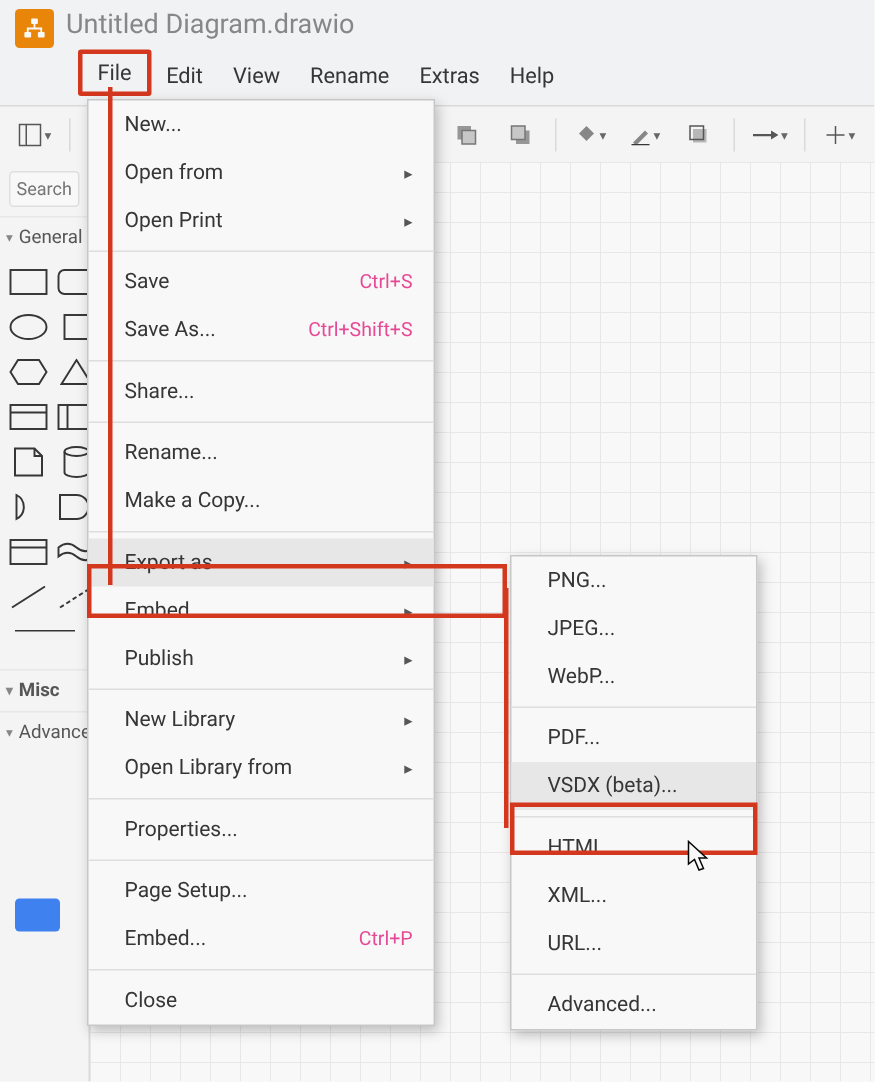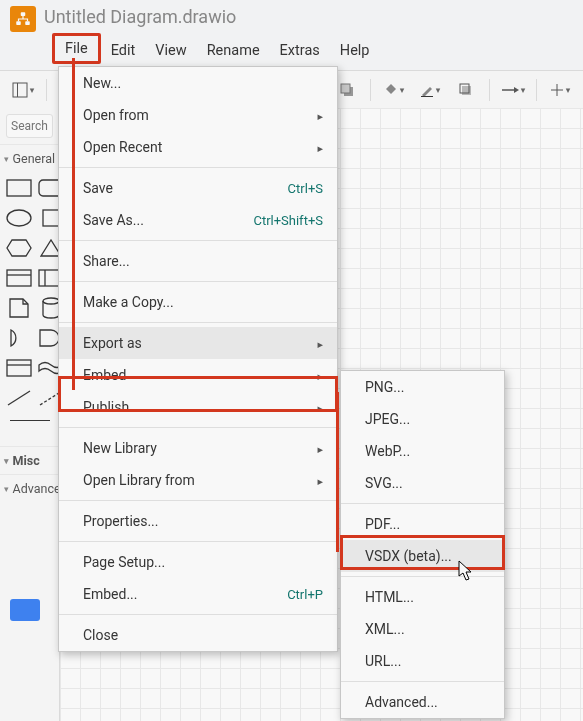--- a/index.html
+++ b/index.html
@@ -34,25 +34,25 @@
   .shape-cell svg { stroke:#333; fill:none; stroke-width:1.3; }
   .shape-line { height:20px; border-top:1.5px solid #333; width:40px; margin:6px auto; }
 
   
   .canvas { position:absolute; left:60px; top:108px; right:0; bottom:0; background:#fff;
             background-image: linear-gradient(#eee 1px, transparent 1px), linear-gradient(90deg, #eee 1px, transparent 1px);
             background-size: 20px 20px; }
 
   
   .menu-panel { position:absolute; background:#fff; border:1px solid #ccc; box-shadow: 2px 3px 8px rgba(0,0,0,0.25); font-size:14px; color:#333; }
-  .file-menu { left:58px; top:66px; width:280px; }
+  .file-menu { left:58px; top:66px; width:232px; }
   .export-menu { left:340px; top:370px; width:165px; }
   .menu-row { display:flex; align-items:center; justify-content:space-between; padding:8px 14px 8px 24px; cursor:default; white-space:nowrap; }
   .menu-row.hover { background:#eeeeee;gap:48px; }
-  .menu-row .shortcut { color:#0f766e; font-size:13px; }
+  .menu-row .shortcut { color:#ec4899; font-size:13px; }
   .menu-row .sub::after { content:"▸"; font-size:11px; color:#555; }
   .menu-sep { height:1px; background:#e4e4e4; margin:4px 0; }
 
   
   .callout { position:absolute; border:3px solid #d9341a; pointer-events:none; }
   .callout-export { left:58px; top:376px; width:280px; height:36px; }
   .callout-vsdx   { left:340px; top:535px; width:165px; height:35px; }
   .connector-v { position:absolute; left:72px; top:58px; width:3px; height:332px; background:#d9341a; }
   .connector-v2 { position:absolute; left:336px; top:392px; width:3px; height:160px; background:#d9341a; }
 
@@ -244,38 +244,41 @@
 
 <div class="menu-panel file-menu">
   <div class="menu-row">
       <span>New...</span>
     </div>
   <div class="menu-row">
       <span>Open from</span>
       <span class="sub"></span>
     </div>
   <div class="menu-row">
-      <span>Open Recent</span>
+      <span>Open Print</span>
       <span class="sub"></span>
     </div>
   <div class="menu-sep"></div>
   <div class="menu-row">
       <span>Save</span>
       <span class="shortcut">Ctrl+S</span>
     </div>
   <div class="menu-row">
       <span>Save As...</span>
       <span class="shortcut">Ctrl+Shift+S</span>
     </div>
   <div class="menu-sep"></div>
   <div class="menu-row">
       <span>Share...</span>
     </div>
   <div class="menu-sep"></div>
   <div class="menu-row">
+      <span>Rename...</span>
+    </div>
+  <div class="menu-row">
       <span>Make a Copy...</span>
     </div>
   <div class="menu-sep"></div>
   <div class="menu-row hover">
       <span>Export as</span>
       <span class="sub"></span>
     </div>
   <div class="menu-row">
       <span>Embed</span>
       <span class="sub"></span>
@@ -313,23 +316,20 @@
 
 <div class="menu-panel export-menu">
   <div class="menu-row">
       <span>PNG...</span>
     </div>
   <div class="menu-row">
       <span>JPEG...</span>
     </div>
   <div class="menu-row">
       <span>WebP...</span>
-    </div>
-  <div class="menu-row">
-      <span>SVG...</span>
     </div>
   <div class="menu-sep"></div>
   <div class="menu-row">
       <span>PDF...</span>
     </div>
   <div class="menu-row hover">
       <span>VSDX (beta)...</span>
     </div>
   <div class="menu-sep"></div>
   <div class="menu-row">

